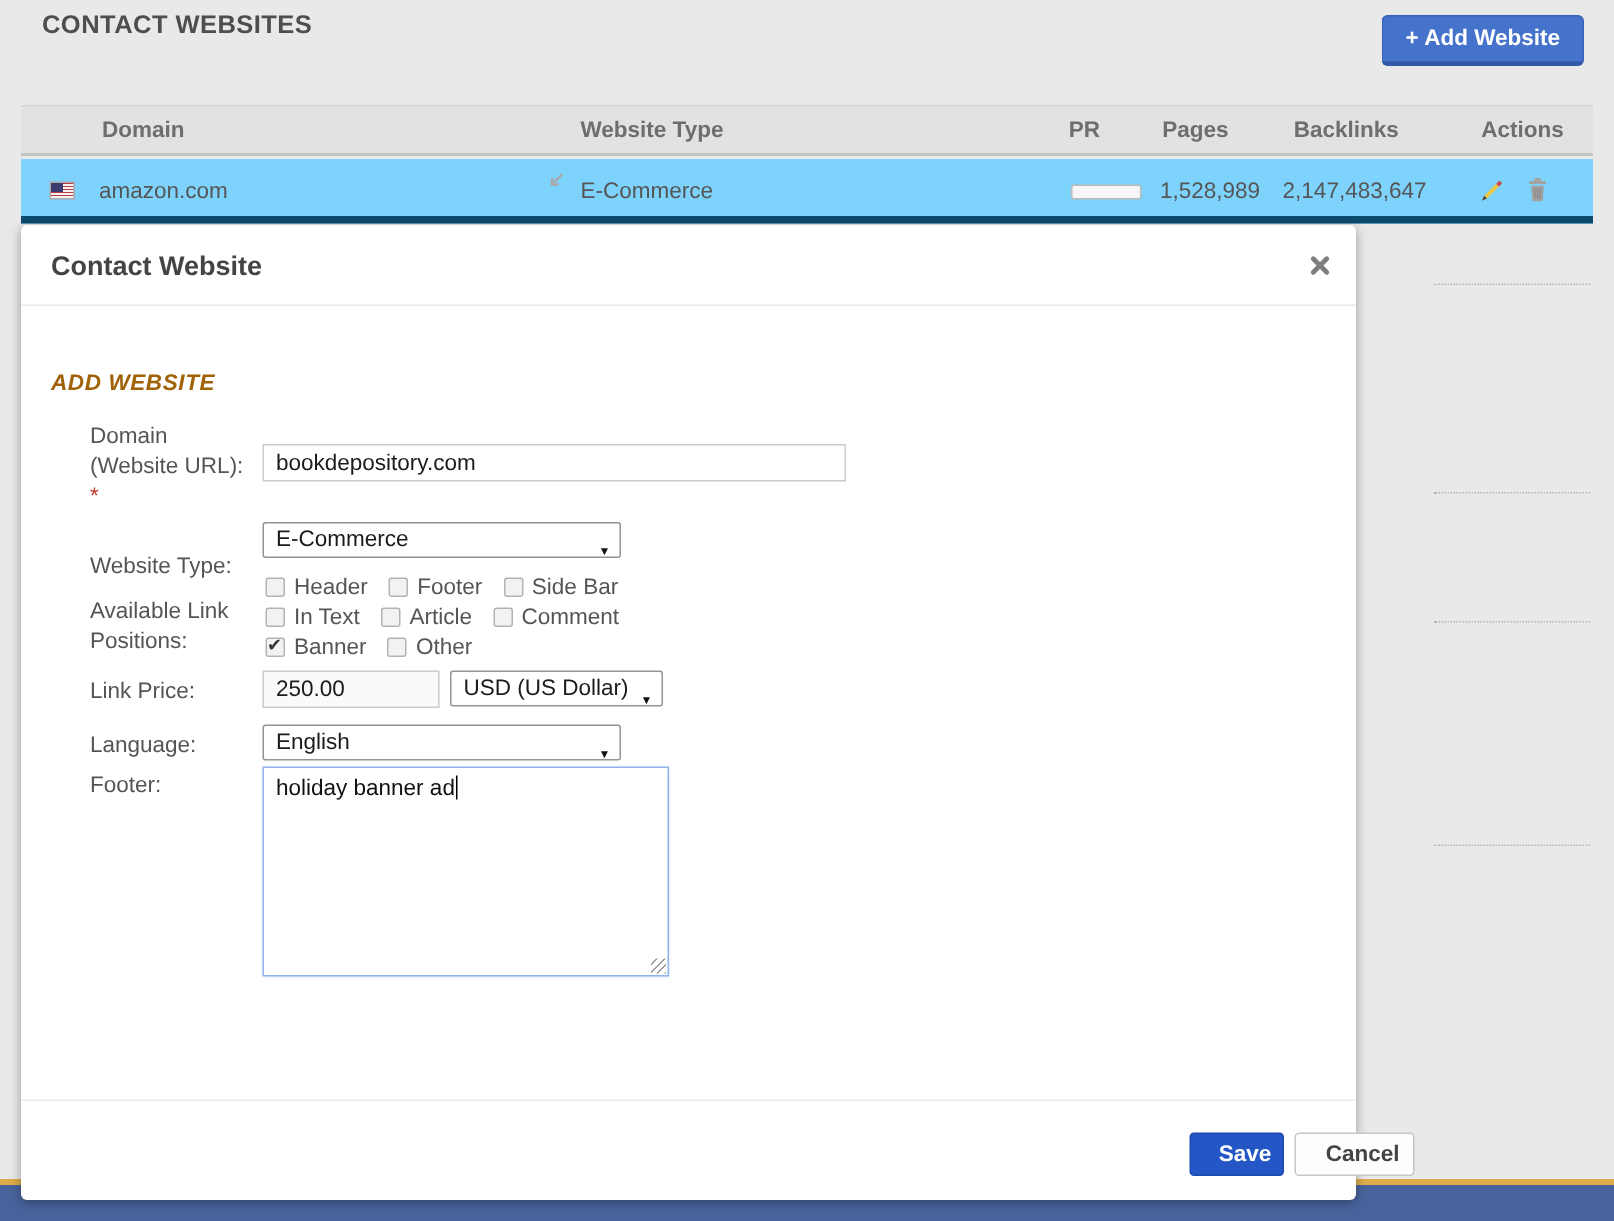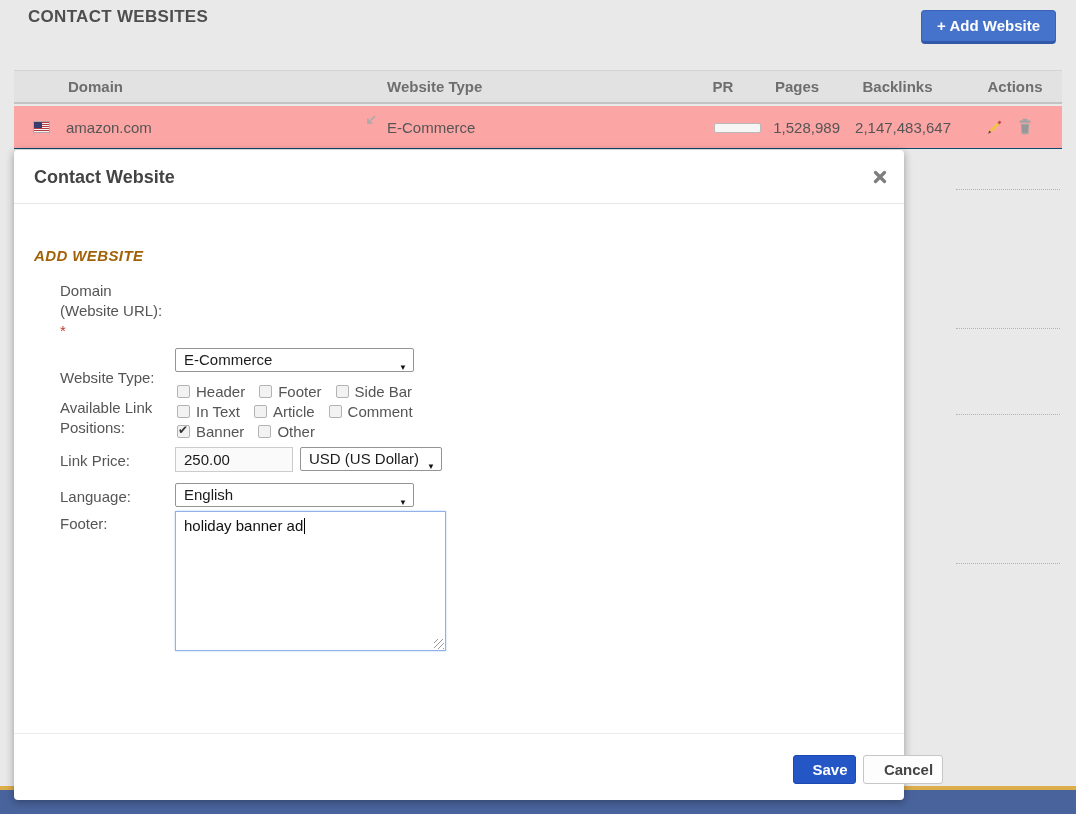--- a/index.html
+++ b/index.html
@@ -18,22 +18,22 @@
   .tbl-header { position:absolute; left:14px; width:1048px; top:70px; height:34px; background:#e2e2e2;
                 border-top:1px solid #d4d4d4; border-bottom:2px solid #c3c3c3; }
   .tbl-header span { position:absolute; top:0; line-height:32px; font-size:15px; font-weight:bold; color:#6e6e6e; }
   .th-domain { left:54px; }
   .th-type   { left:373px; }
   .th-pr     { left:689px; width:40px; text-align:center; }
   .th-pages  { left:740px; width:86px; text-align:center; }
   .th-backlinks { left:830px; width:107px; text-align:center; }
   .th-actions   { left:961px; width:80px; text-align:center; }
 
-  .tbl-row { position:absolute; left:14px; width:1048px; top:106px; height:43px; background:#fca5a5;
-             border-bottom:1px solid #0c4a6e; }
+  .tbl-row { position:absolute; left:14px; width:1048px; top:106px; height:43px; background:#7dd3fc;
+             border-bottom:5px solid #0c4a6e; }
   .tbl-row .cell-text { position:absolute; line-height:43px; font-size:15px; color:#555; }
   .flag { position:absolute; left:19px; top:15px; width:17px; height:12px; border:1px solid #b0a8a8;
           background:repeating-linear-gradient(180deg,#b73b42 0 1px,#f3f1f1 1px 2px); }
   .flag::after { content:""; position:absolute; left:0; top:0; width:8px; height:6px; background:#3c3b6e; }
   .c-domain { left:52px; }
   .ext-icon { position:absolute; left:350px; top:7px; }
   .c-type { left:373px; }
   .pr-bar { position:absolute; left:700px; top:17px; width:47px; height:10px; background:#f6f6f6;
             border:1px solid #b9b9b9; border-radius:2px; }
   .pr-fill { height:100%; background:#6fae6f; border-radius:1px 0 0 1px; }
@@ -166,20 +166,21 @@
     </span>
     <div class="modal-hdr-line"></div>
 
     <div class="section-title">ADD WEBSITE</div>
 
     <div class="lbl" style="top:131px;">
       <div>Domain</div>
       <div>(Website URL):</div>
       <div class="req">*</div>
     </div>
+    <input class="inp inp-domain" type="text" value="bookdepository.com" style="">
 
     <div class="lbl" style="top:202px;margin-top:16px;">Website Type:</div>
     <div class="sel sel-type">
       <span>E-Commerce</span>
       <span class="sel-arrow">▼</span>
     </div>
 
     <div class="lbl" style="top:248px;">
       <div>Available Link</div>
       <div>Positions:</div>

